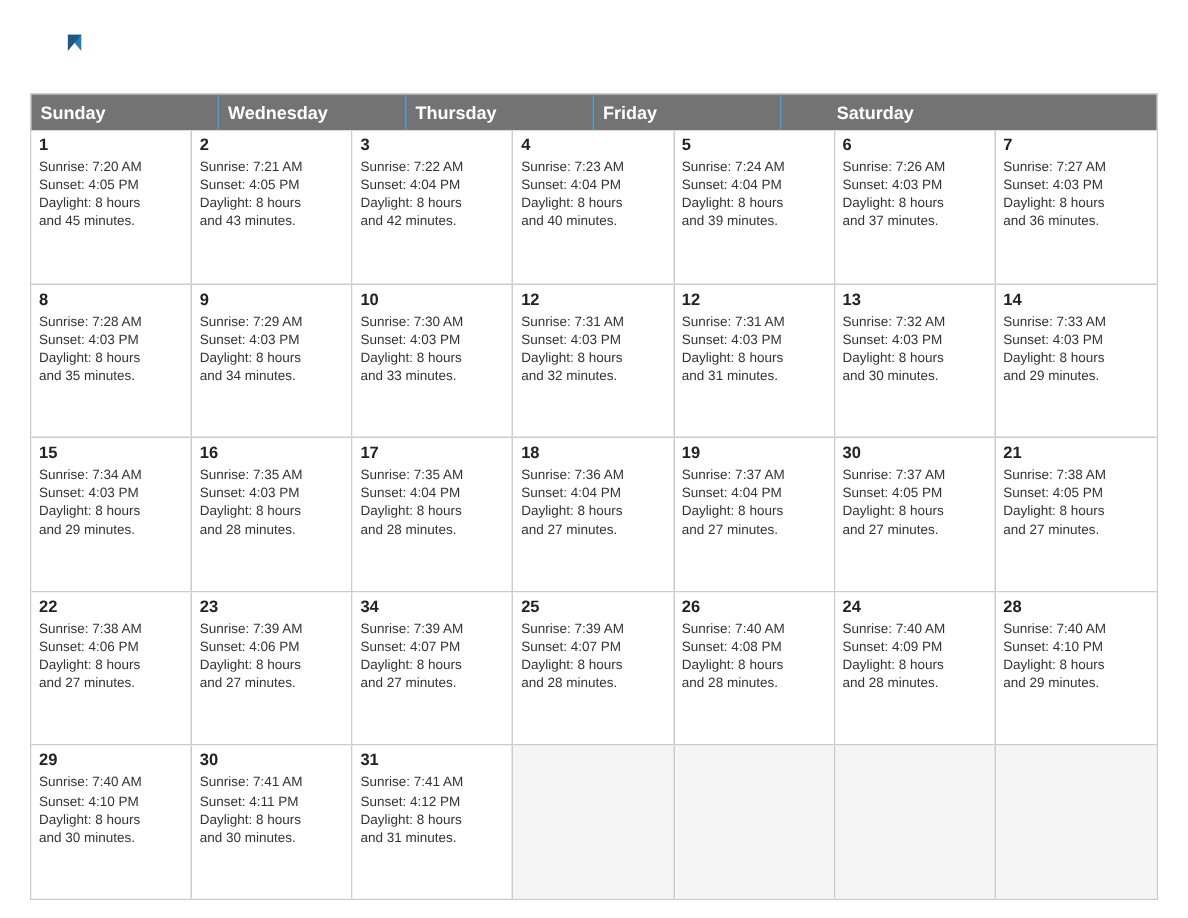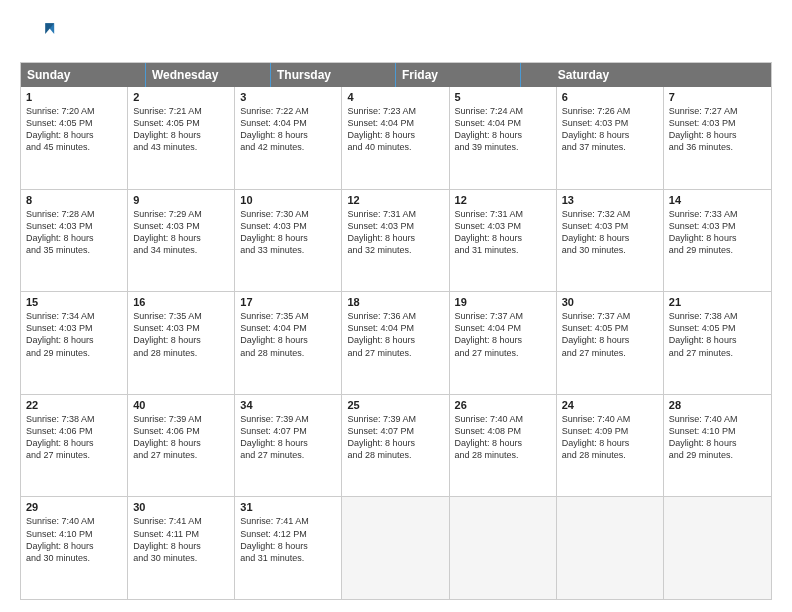--- a/index.html
+++ b/index.html
@@ -243,21 +243,21 @@
             <span class="day-number">21</span>
             <div class="cell-text">Sunrise: 7:38 AM<br>Sunset: 4:05 PM<br>Daylight: 8 hours<br>and 27 minutes.</div>
           </div>
         </div>
         <div class="cal-row">
           <div class="cal-cell">
             <span class="day-number">22</span>
             <div class="cell-text">Sunrise: 7:38 AM<br>Sunset: 4:06 PM<br>Daylight: 8 hours<br>and 27 minutes.</div>
           </div>
           <div class="cal-cell">
-            <span class="day-number">40</span>
+            <span class="day-number">23</span>
             <div class="cell-text">Sunrise: 7:39 AM<br>Sunset: 4:06 PM<br>Daylight: 8 hours<br>and 27 minutes.</div>
           </div>
           <div class="cal-cell">
             <span class="day-number">34</span>
             <div class="cell-text">Sunrise: 7:39 AM<br>Sunset: 4:07 PM<br>Daylight: 8 hours<br>and 27 minutes.</div>
           </div>
           <div class="cal-cell">
             <span class="day-number">25</span>
             <div class="cell-text">Sunrise: 7:39 AM<br>Sunset: 4:07 PM<br>Daylight: 8 hours<br>and 28 minutes.</div>
           </div>

